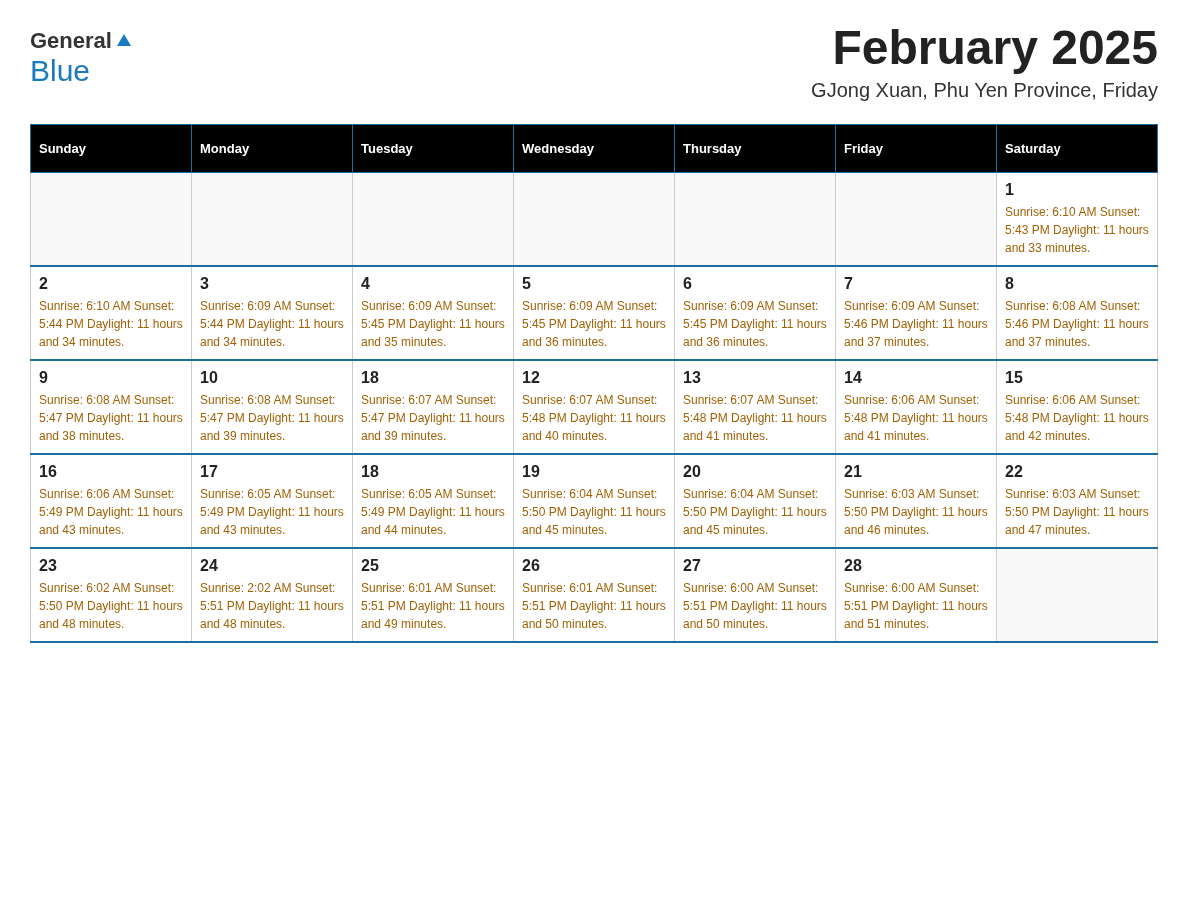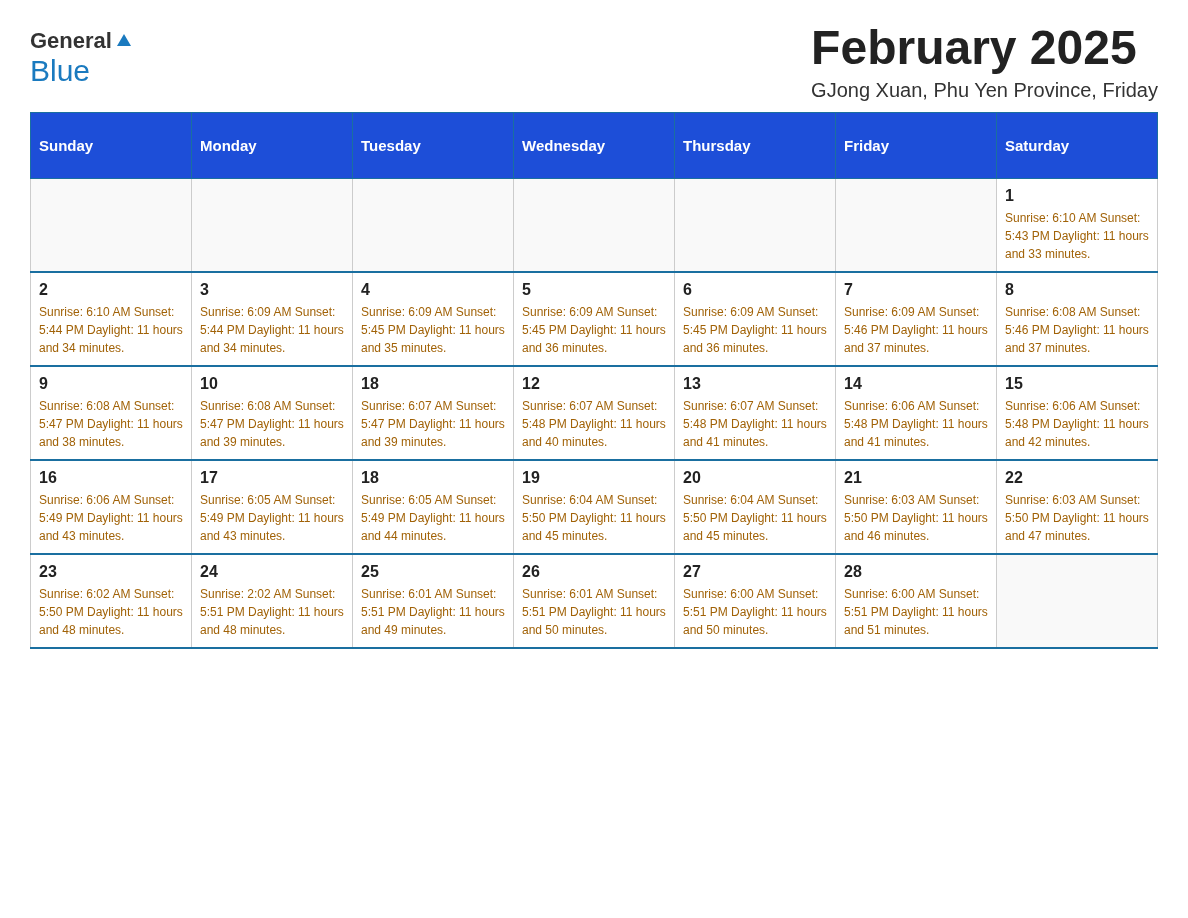--- a/index.html
+++ b/index.html
@@ -6,21 +6,21 @@
     body {
       font-family: Arial, sans-serif;
       background: #fff;
       padding: 20px 30px;
       color: #333;
     }
     .header {
       display: flex;
       justify-content: space-between;
       align-items: flex-start;
-      margin-bottom: 10px;
+      margin-bottom: 22px;
       gap: 16px;
     }
     .logo {
       display: flex;
       flex-direction: column;
       align-items: flex-start;
       padding-top: 8px;
     }
     .logo-text-general {
       font-size: 22px;
@@ -31,41 +31,42 @@
       font-size: 30px;
       font-weight: normal;
       color: #1a7abf;
       text-align: right;
     }
     .logo-line1 {
       display: flex;
       align-items: center;
     }
     .title-section {
+      text-align: right;
     }
     .month-title {
       font-size: 48px;
       font-weight: bold;
       color: #222;
     }
     .location-subtitle {
       font-size: 20px;
       color: #333;
       margin-top: 4px;
     }
     .calendar {
       width: 100%;
       border-collapse: collapse;
       margin-top: 10px;
     }
     .calendar thead tr th {
-      background-color: #1d4ed8;
+      background-color: #000000;
       color: #fff;
-      padding: 24px 8px;
-      font-size: 15px;
+      padding: 16px 8px;
+      font-size: 13px;
       font-weight: bold;
       text-align: left;
       border: 1px solid #1a6fa0;
     }
     .calendar tbody tr td {
       vertical-align: top;
       padding: 8px 8px;
       border: 1px solid #ccc;
       width: 14.28%;
       min-height: 100px;

